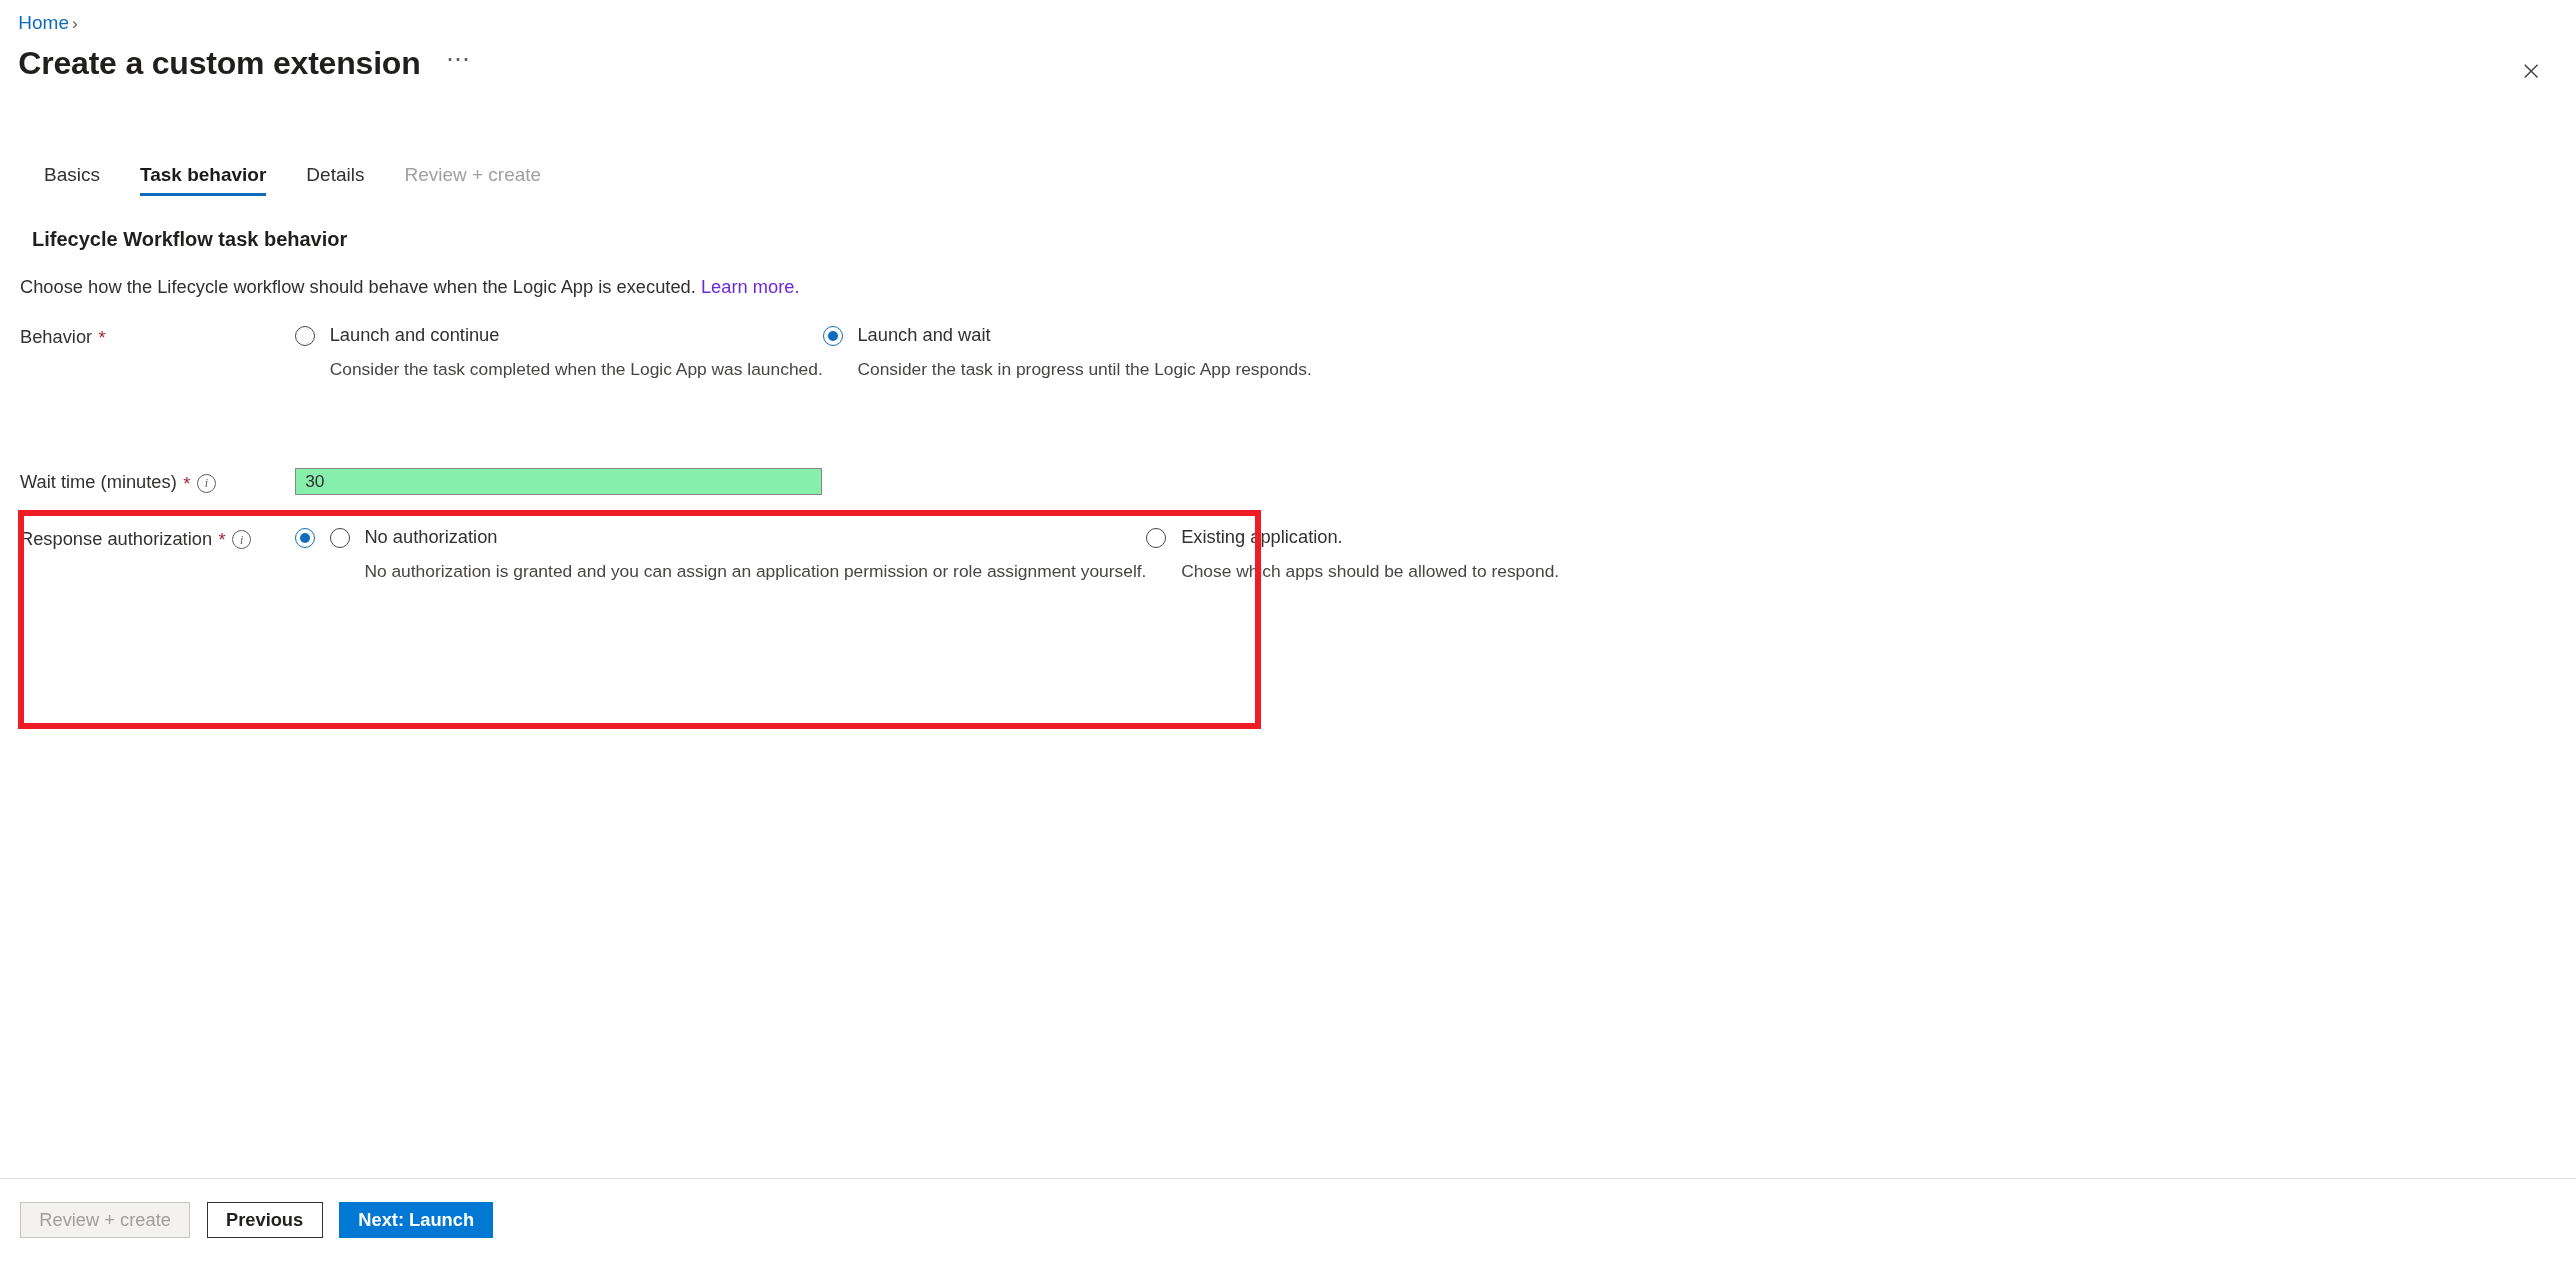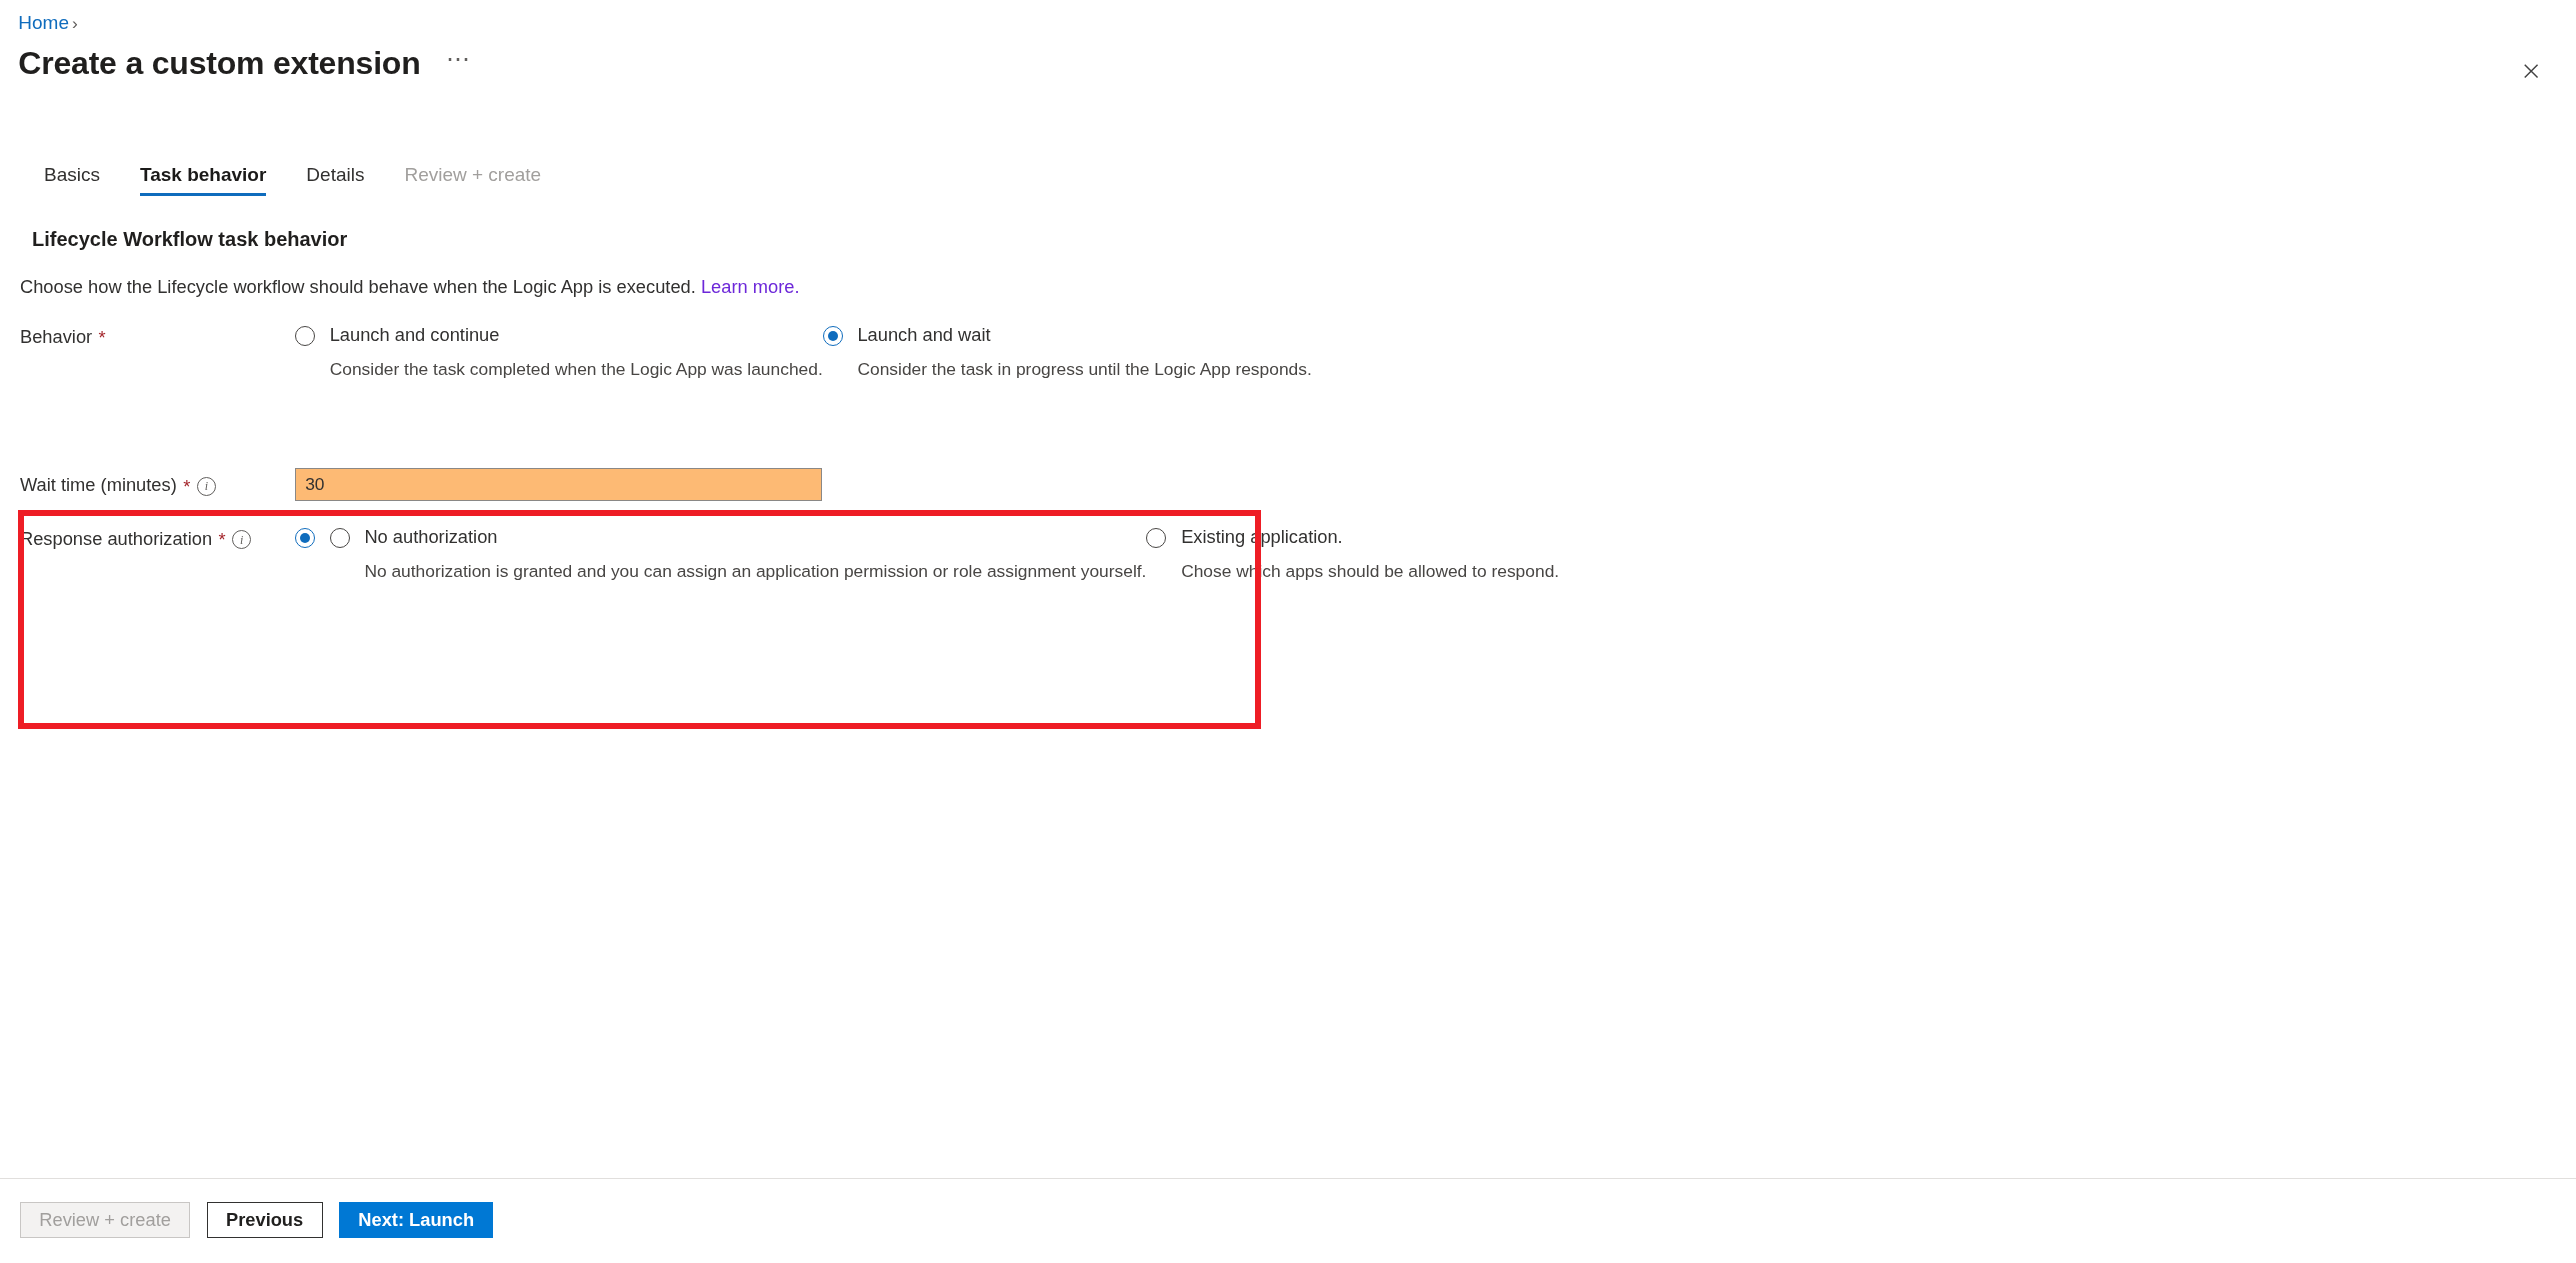--- a/index.html
+++ b/index.html
@@ -232,24 +232,24 @@
   .radio-desc {
     font-size: 17.4px;
     line-height: 23px;
     color: #484644;
     margin-top: 12px;
   }
 
   
   .text-input {
     width: 527px;
-    height: 33px;
+    height: 27px;
     box-sizing: border-box;
     border: 0.9px solid #8a8886;
-    background: #fdba74;
+    background: #86efac;
     font-family: "Liberation Sans", sans-serif;
     font-size: 17.4px;
     color: #323130;
     padding: 0 9.2px;
     outline: none;
   }
 
   
   .highlight-box {
     position: absolute;

